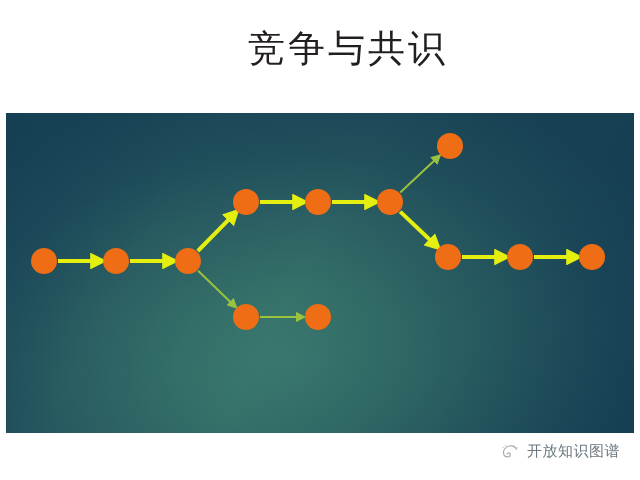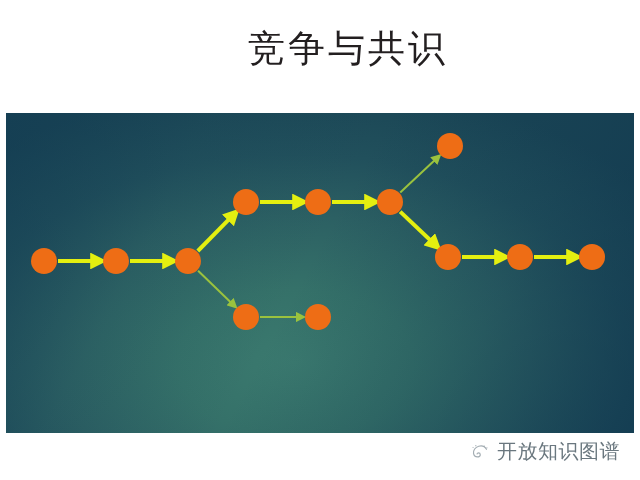--- a/index.html
+++ b/index.html
@@ -79,21 +79,21 @@
     gap: 7px;
     opacity: 0.82;
   }
   #watermark .wm-logo {
     width: 19px;
     height: 19px;
     display: block;
   }
   #watermark .wm-text {
     font-family: "DejaVu Sans", "Liberation Sans", sans-serif;
-    font-size: 20px;
+    font-size: 15px;
     line-height: 19px;
     color: #4a5a63;
     letter-spacing: 0.5px;
     white-space: nowrap;
   }
 </style>
 </head>
 <body>
 
 <div id="slide-title">竞争与共识</div>

